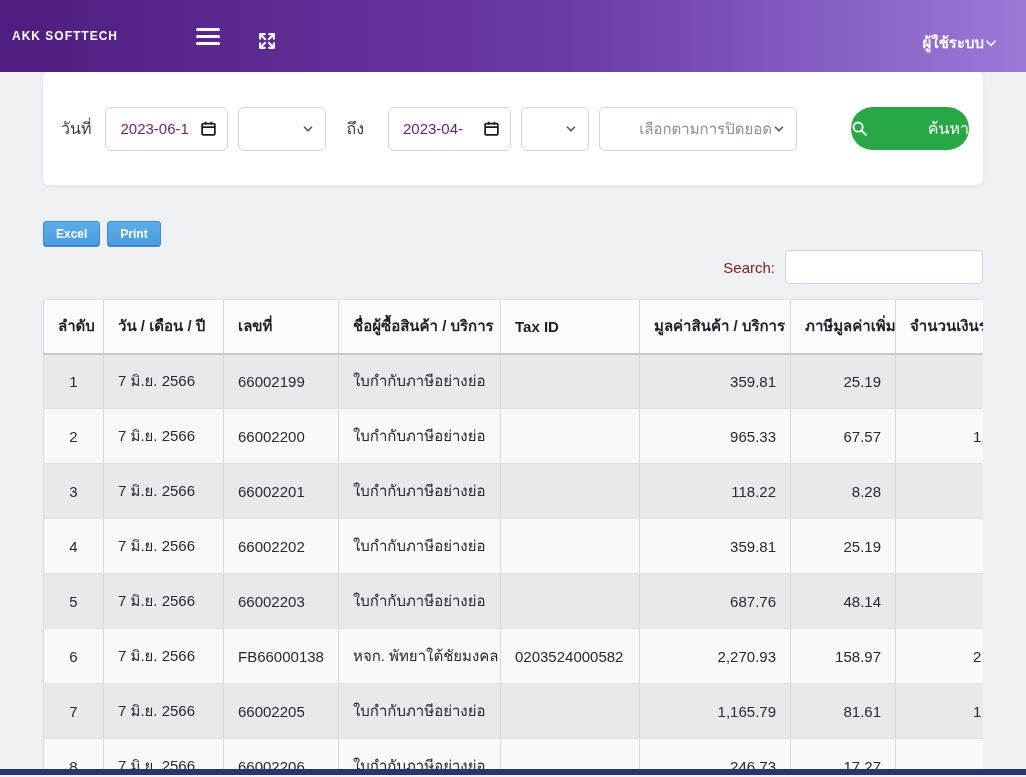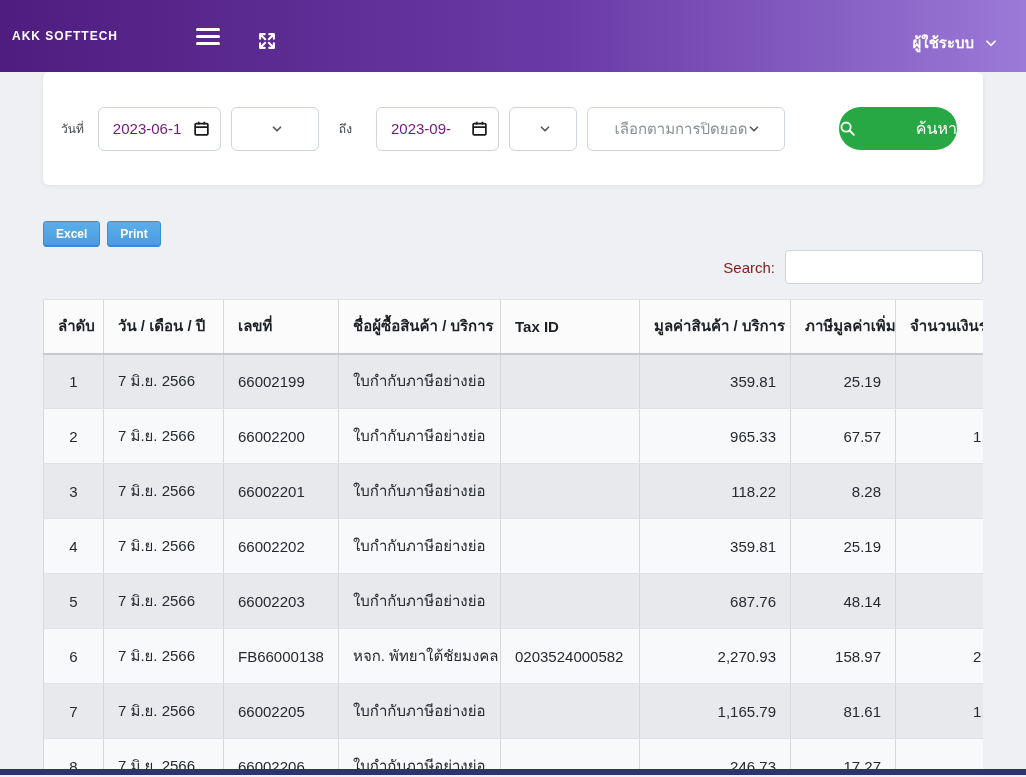--- a/index.html
+++ b/index.html
@@ -20,45 +20,45 @@
     position:relative;
   }
   .brand {
     color:#fff; font-weight:bold; font-size:12px; letter-spacing:1px;
     margin-top:-8px;
   }
   .hamburger { position:absolute; left:196px; top:24px; width:24px; cursor:pointer; }
   .hamburger span { display:block; height:3px; background:#fff; border-radius:2px; margin:4px 0; }
   .expand-btn { position:absolute; left:256px; top:30px; width:22px; height:22px; cursor:pointer; color:#fff; }
   .user-menu {
-    margin-left:auto; display:flex; align-items:center; gap:10px;
+    margin-left:auto; display:flex; align-items:center; 
     color:#fff; font-size:15px; font-weight:bold; cursor:pointer; margin-top:6px;
   }
   .user-menu svg { width:14px; height:14px; }
 
   
   .filter-card {
     margin:0 43px; width:940px; height:113px;
     background:#fff; border-radius:6px;
     box-shadow:0 1px 4px rgba(40,40,60,.08);
     display:flex; align-items:center; gap:10px;
     padding:0 14px;
   }
-  .flabel { font-size:12px; color:#3b3f46; margin:0 4px; white-space:nowrap; }
+  .flabel { font-size:16px; color:#3b3f46; margin:0 4px; white-space:nowrap; }
   .dateinput {
     width:123px; height:44px; border:1px solid #ced4da; border-radius:6px;
     display:flex; align-items:center; justify-content:space-between;
     padding:0 10px 0 14px; font-size:15px; color:#701a75;
     background:#fff; overflow:hidden; white-space:nowrap; cursor:text;
   }
   .dateinput .val { overflow:hidden; white-space:nowrap; }
   .dateinput svg { flex:0 0 auto; width:17px; height:17px; margin-left:2px; }
   .selectbox {
     height:44px; border:1px solid #ced4da; border-radius:6px; background:#fff;
-    display:flex; align-items:center; justify-content:center;
+    display:flex; align-items:center; justify-content:flex-end;
     padding:0 10px 0 14px; font-size:15px; color:#8a8f98; cursor:pointer;
     white-space:nowrap;
   }
   .selectbox svg { width:14px; height:14px; color:#555a61; flex:0 0 auto; }
   .sel-small { width:88px; }
   .sel-mid   { width:68px; }
   .sel-wide  { width:198px; }
   .gap-to { margin:0 14px 0 10px; }
   .search-btn {
     margin-left:44px;
@@ -156,21 +156,21 @@
   <div class="selectbox sel-small">
     <span></span>
     <svg viewBox="0 0 24 24" fill="none" stroke="currentColor" stroke-width="3" stroke-linecap="round" stroke-linejoin="round">
         <path d="M6 9 L12 15 L18 9"></path>
       </svg>
   </div>
 
   <span class="flabel gap-to">ถึง</span>
 
   <div class="dateinput">
-    <span class="val">2023-09-</span>
+    <span class="val">2023-04-</span>
     <svg viewBox="0 0 24 24" fill="none" stroke="#1a1a1a" stroke-width="2.4">
       <rect x="3" y="5" width="18" height="16" rx="1.5"></rect>
         <path d="M3 10 h18"></path>
         <path d="M8 2.5 v4 M16 2.5 v4"></path>
     </svg>
   </div>
 
   <div class="selectbox sel-mid">
     <span></span>
     <svg viewBox="0 0 24 24" fill="none" stroke="currentColor" stroke-width="3" stroke-linecap="round" stroke-linejoin="round">

